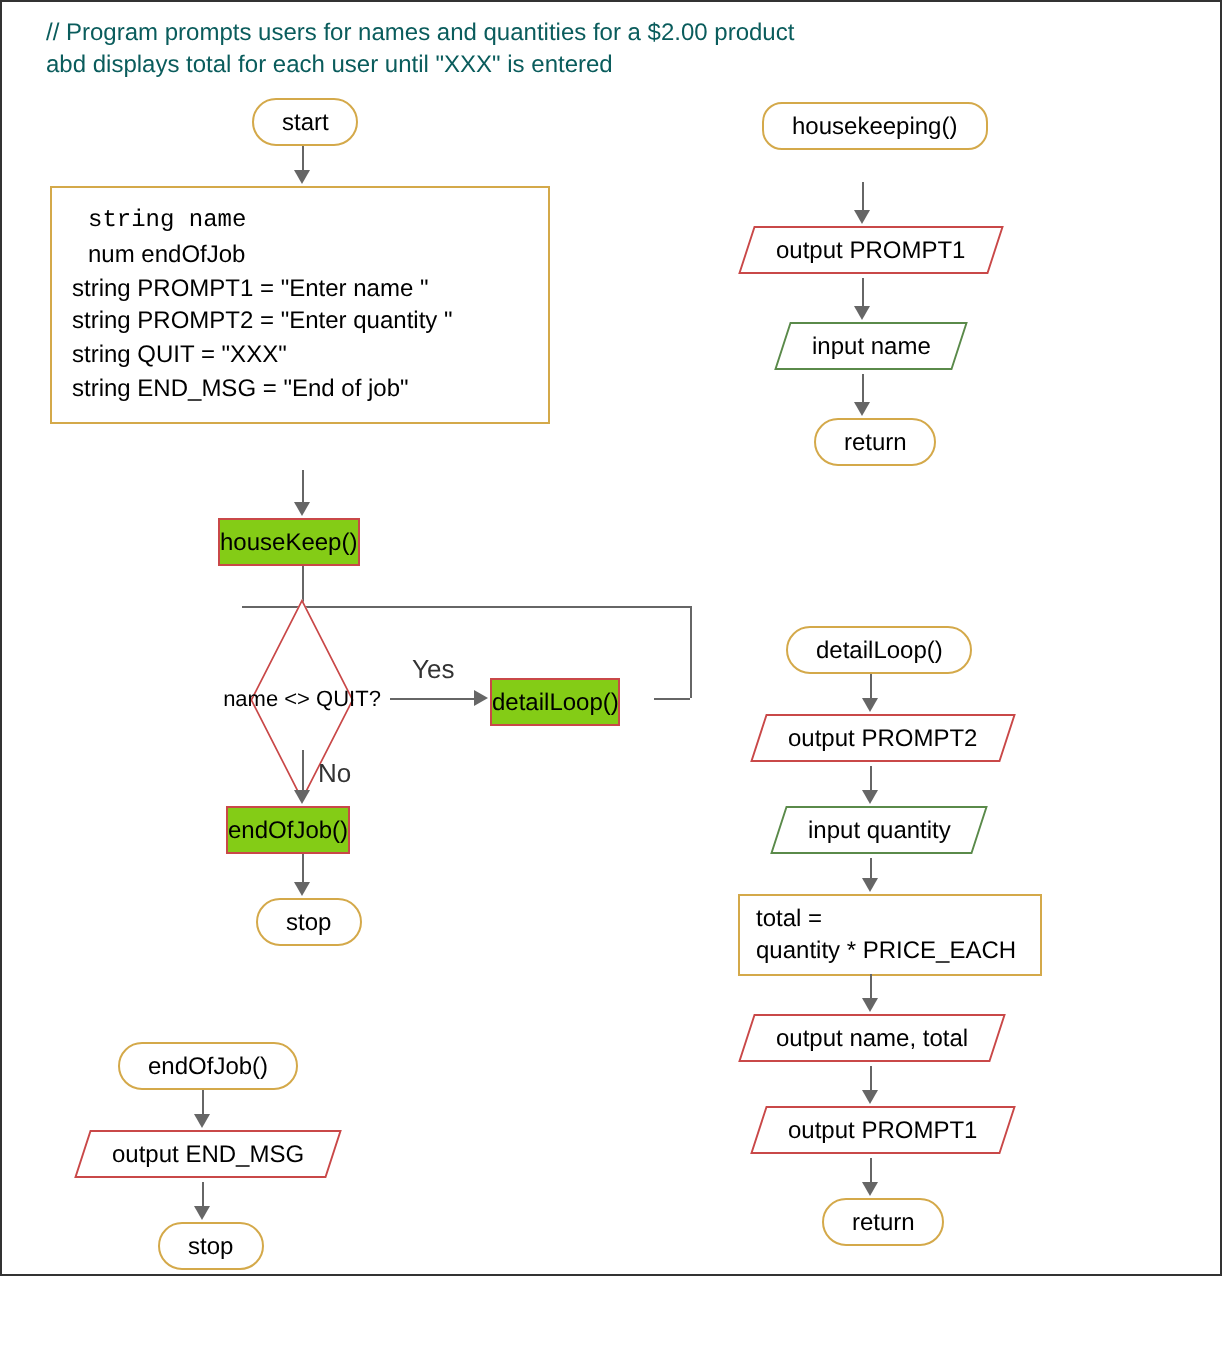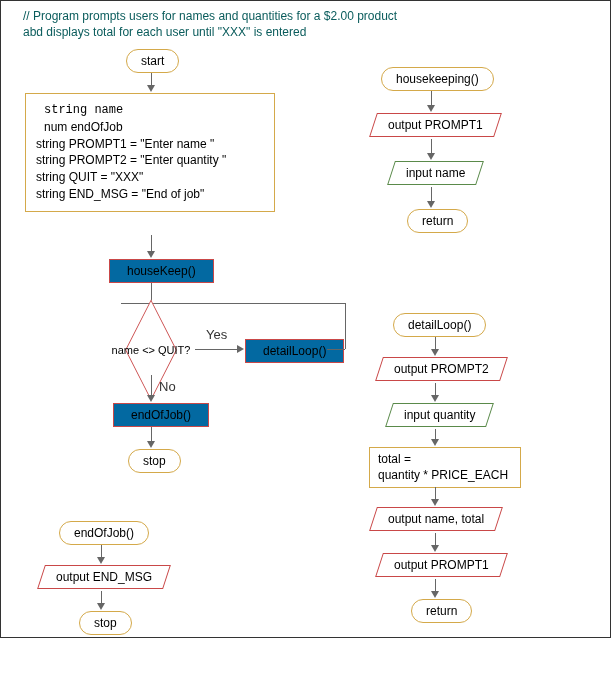--- a/index.html
+++ b/index.html
@@ -1,20 +1,20 @@
 <!DOCTYPE html>
 <html><head>
 <meta charset="utf-8">
 <style>
 * { margin: 0; padding: 0; box-sizing: border-box; }
 body { font-family: Arial, sans-serif; font-size: 12px; background: #fff; }
 .canvas { position: relative; width: 611px; height: 638px; border: 1px solid #333; }
 .comment { position: absolute; color: #0a5c5c; font-size: 12px; line-height: 1.3; }
 .terminal { position: absolute; border: 1px solid #d4a94a; border-radius: 14px; padding: 4px 14px; background: #fff; text-align: center; font-size: 12px; }
-.process { position: absolute; border: 1px solid #c94848; background: #0369a1; padding: 4px 17px; text-align: center; font-size: 12px; }
+.process { position: absolute; border: 1px solid #c94848; background: #84cc16; padding: 4px 0; text-align: center; font-size: 12px; }
 .declbox { position: absolute; border: 1px solid #d4a94a; background: #fff; padding: 8px 10px; font-size: 12px; line-height: 1.4; }
 .calcbox { position: absolute; border: 1px solid #d4a94a; background: #fff; padding: 4px 8px; font-size: 12px; text-align: left; line-height: 1.3; }
 .io { position: absolute; background: #fff; text-align: center; font-size: 12px; }
 .io-inner { border: 1px solid #c94848; transform: skewX(-18deg); padding: 4px 14px; }
 .io-inner span { display: inline-block; transform: skewX(18deg); }
 .decision { position: absolute; width: 90px; height: 50px; }
 .decision .diamond { width: 90px; height: 50px; border: 1px solid #c94848; transform: rotate(45deg) skew(18deg,18deg); position: absolute; top: 0; left: 0; background: #fff; }
 .decision .dlabel { position: absolute; width: 90px; height: 50px; display: flex; align-items: center; justify-content: center; font-size: 11px; text-align: center; }
 .arrow { position: absolute; background: #666; }
 .arrowhead { position: absolute; width: 0; height: 0; border-left: 4px solid transparent; border-right: 4px solid transparent; border-top: 7px solid #666; }
@@ -81,21 +81,21 @@
   <div class="terminal" style="top:520px; left:58px;">endOfJob()</div>
   <div class="arrow" style="top:544px; left:100px; width:1px; height:14px;"></div>
   <div class="arrowhead" style="top:556px; left:96px;"></div>
   <div class="io" style="top:564px; left:40px;">
     <div class="io-inner"><span>output END_MSG</span></div>
   </div>
   <div class="arrow" style="top:590px; left:100px; width:1px; height:14px;"></div>
   <div class="arrowhead" style="top:602px; left:96px;"></div>
   <div class="terminal" style="top:610px; left:78px;">stop</div>
 
-  <div class="terminal" style="top:66px; left:380px;">housekeeping()</div>
+  <div class="terminal" style="top:50px; left:380px;border-radius:10px;">housekeeping()</div>
   <div class="arrow" style="top:90px; left:430px; width:1px; height:16px;"></div>
   <div class="arrowhead" style="top:104px; left:426px;"></div>
   <div class="io" style="top:112px; left:372px;">
     <div class="io-inner"><span>output PROMPT1</span></div>
   </div>
   <div class="arrow" style="top:138px; left:430px; width:1px; height:16px;"></div>
   <div class="arrowhead" style="top:152px; left:426px;"></div>
   <div class="io" style="top:160px; left:390px;">
     <div class="io-inner" style="border-color:#5a8a4a;"><span>input name</span></div>
   </div>

